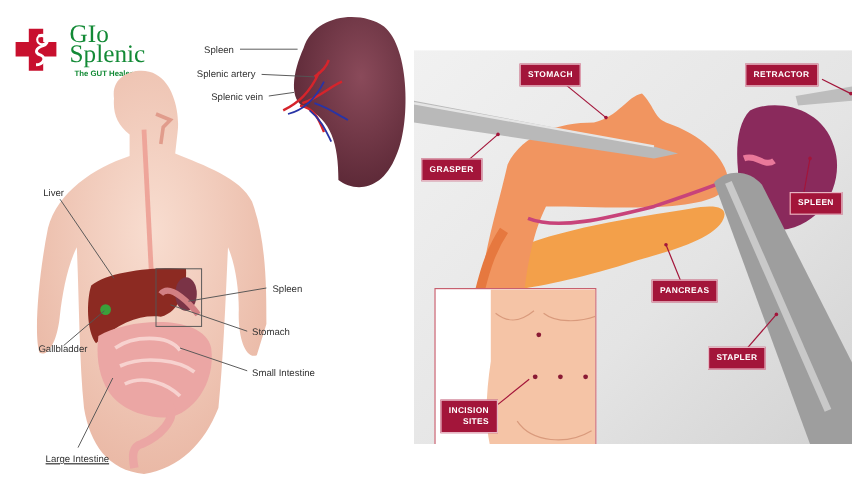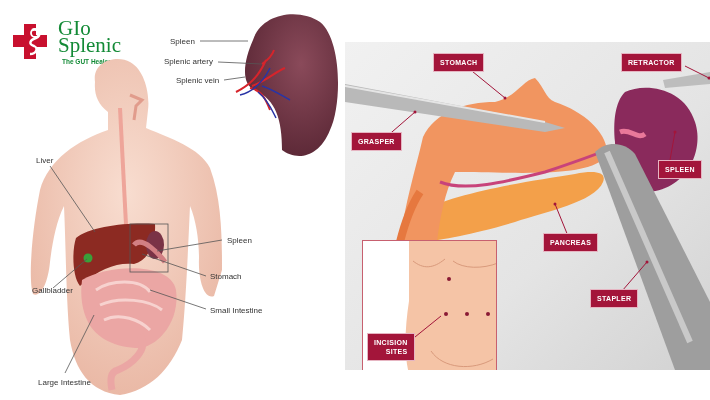--- a/index.html
+++ b/index.html
@@ -80,21 +80,21 @@
   <line x1="157" y1="251" x2="222" y2="240" stroke="#555" stroke-width="0.8"></line>
   <line x1="142" y1="254" x2="206" y2="276" stroke="#555" stroke-width="0.8"></line>
   <line x1="150" y1="290" x2="206" y2="309" stroke="#555" stroke-width="0.8"></line>
 </svg>
 
 <div class="abs lbl" style="left:170px;top:37px;">Spleen</div>
 <div class="abs lbl" style="left:164px;top:57px;">Splenic artery</div>
 <div class="abs lbl" style="left:176px;top:76px;">Splenic vein</div>
 <div class="abs lbl" style="left:36px;top:156px;">Liver</div>
 <div class="abs lbl" style="left:8px;top:286px;margin-left:24px;">Gallbladder</div>
-<div class="abs lbl" style="left:38px;top:378px;">Large Intestine</div>
+<div class="abs lbl" style="left:38px;top:378px;text-decoration:underline;">Large Intestine</div>
 <div class="abs lbl" style="left:227px;top:236px;">Spleen</div>
 <div class="abs lbl" style="left:210px;top:272px;">Stomach</div>
 <div class="abs lbl" style="left:210px;top:306px;text-align:right;">Small Intestine</div>
 
 <div class="abs panel">
   <svg class="abs" style="left:0;top:0;" width="365" height="328">
 
     <path d="M70 172 C110 150 180 140 230 132 C250 128 262 130 258 140 C250 160 200 170 170 180 C130 192 96 198 80 200 Z" fill="#f3a04a"></path>
 
     <path d="M55 200 C60 160 70 130 78 95 C90 70 120 60 150 60 C170 56 178 38 190 36 C200 46 200 56 210 60 C240 70 260 90 262 108 C262 122 240 128 210 130 C180 132 140 130 110 130 C100 150 95 175 92 200 Z" fill="#f19560"></path>

